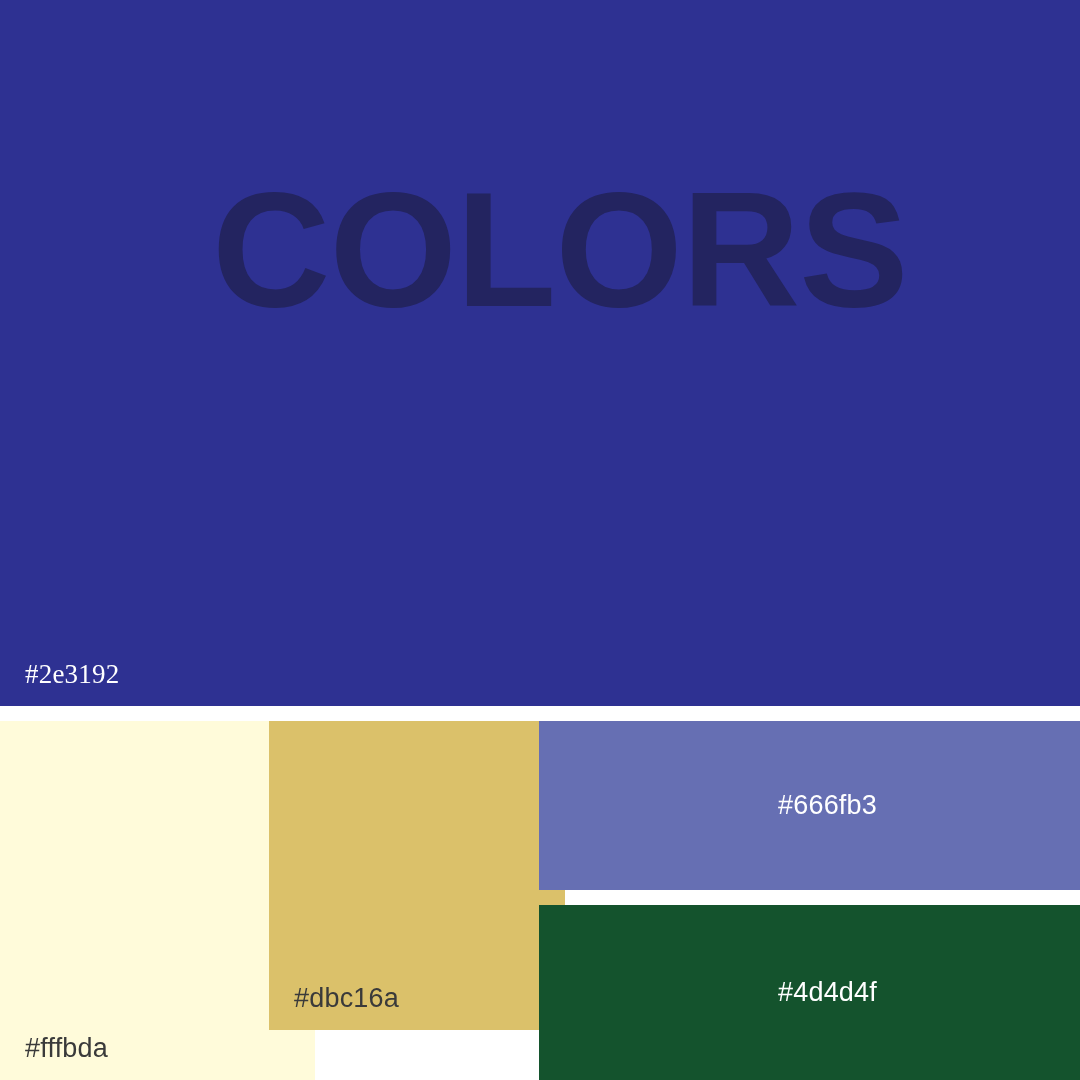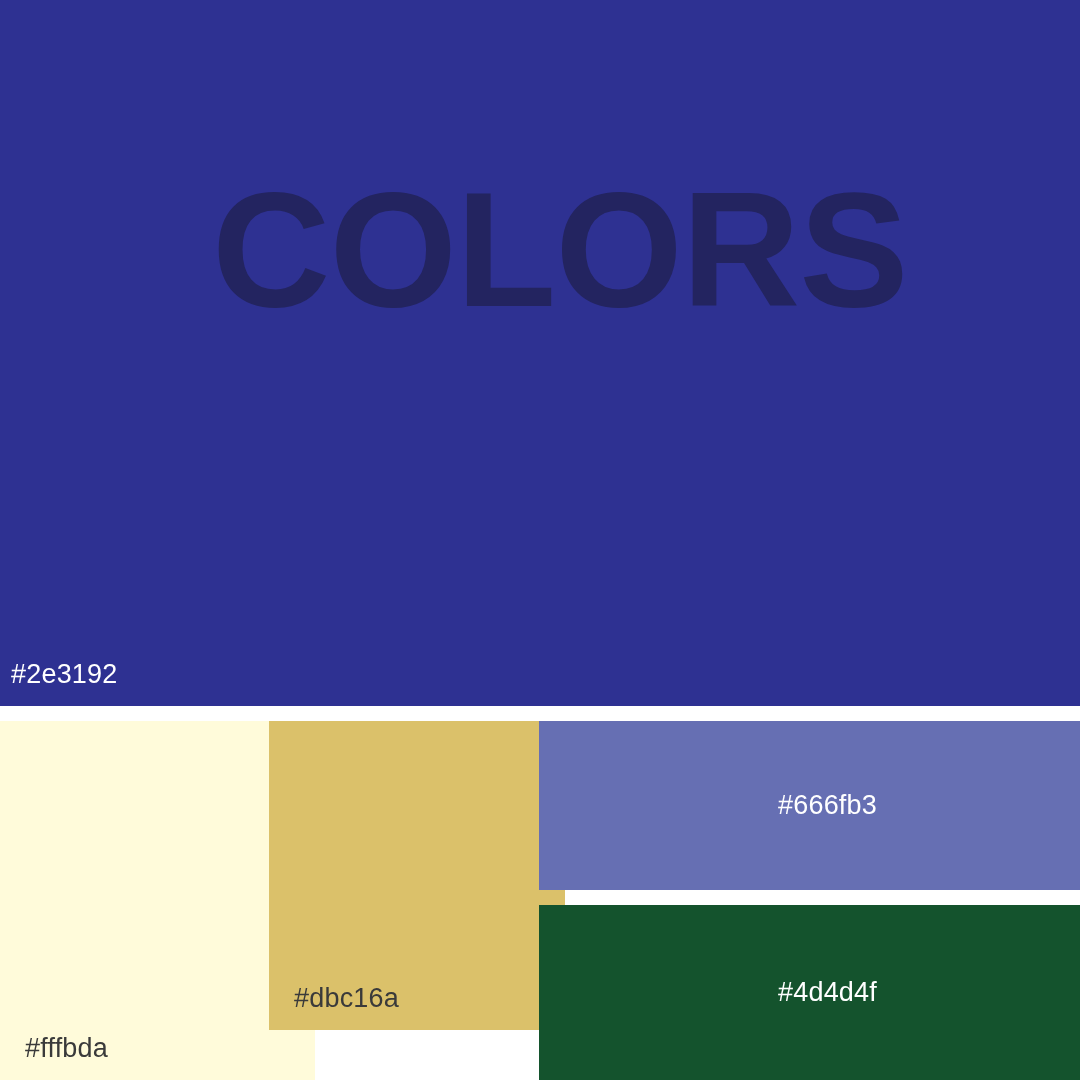--- a/index.html
+++ b/index.html
@@ -36,26 +36,27 @@
     font-size: 164px;
     font-weight: 700;
     letter-spacing: -1px;
     line-height: 1;
     white-space: nowrap;
     user-select: none;
   }
 
   .hero-label {
     position: absolute;
-    left: 11px;
+    left: 25px;
     bottom: 18px;
     font-size: 27px;
     font-weight: 400;
     line-height: 1;
     letter-spacing: 0.2px;
+    font-family: Liberation Serif, serif;
   }
 
   
   .swatch {
     position: absolute;
     overflow: hidden;
     padding-left: 36px;
   }
 
   .swatch-cream {

